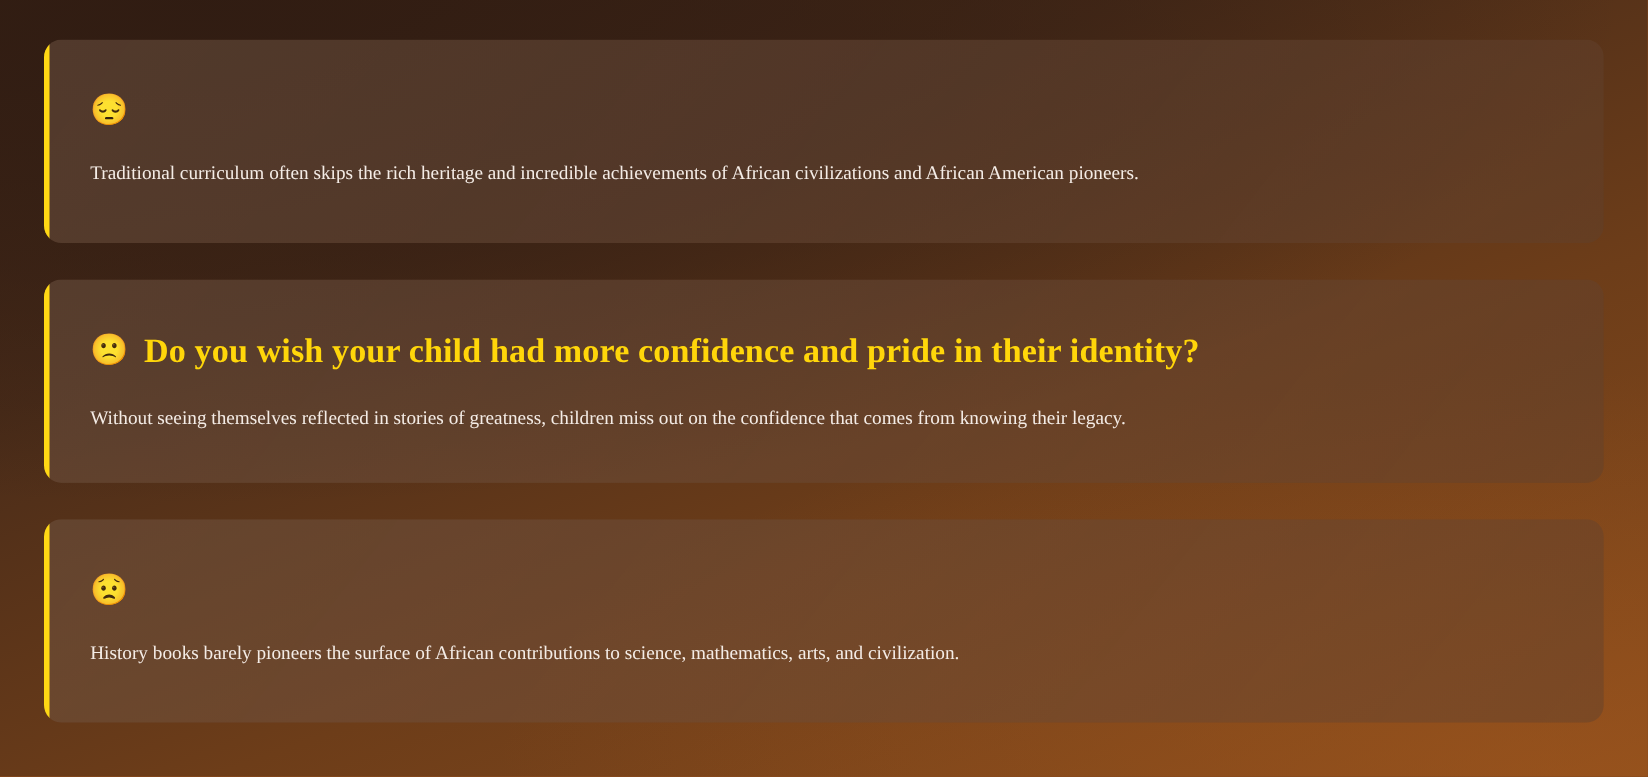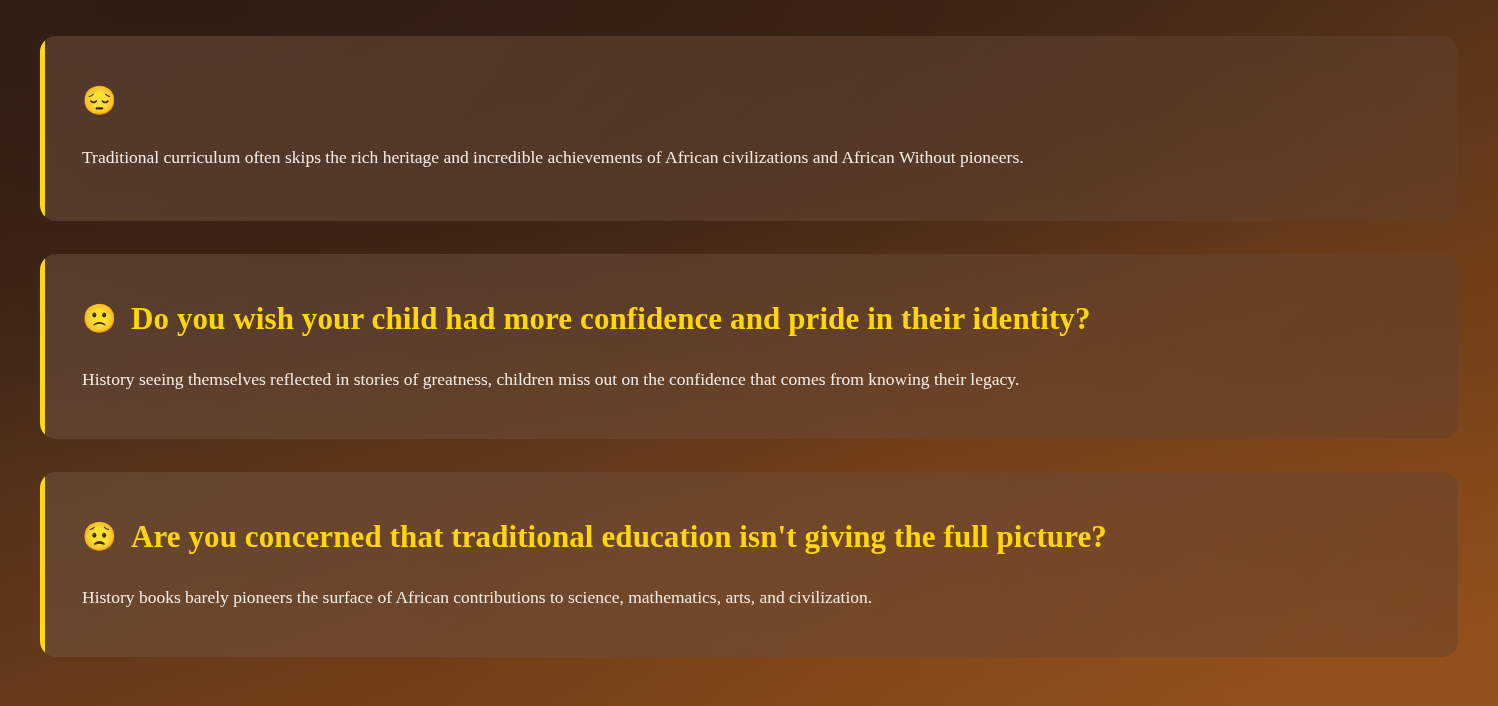--- a/index.html
+++ b/index.html
@@ -96,32 +96,31 @@
 <body>
 
 <div id="page-background"></div>
 
 <div id="cards-container">
 
   <section class="pain-card">
     <h2 class="card-heading">
       <span class="card-emoji">😔</span>
     </h2>
-    <p class="card-body">Traditional curriculum often skips the rich heritage and incredible achievements of African civilizations and African Without pioneers.</p>
+    <p class="card-body">Traditional curriculum often skips the rich heritage and incredible achievements of African civilizations and African American pioneers.</p>
   </section>
 
   <section class="pain-card">
     <h2 class="card-heading">
       <span class="card-emoji">🙁</span>
       <span>Do you wish your child had more confidence and pride in their identity?</span>
     </h2>
-    <p class="card-body">History seeing themselves reflected in stories of greatness, children miss out on the confidence that comes from knowing their legacy.</p>
+    <p class="card-body">Without seeing themselves reflected in stories of greatness, children miss out on the confidence that comes from knowing their legacy.</p>
   </section>
 
   <section class="pain-card">
     <h2 class="card-heading">
       <span class="card-emoji">😟</span>
-      <span>Are you concerned that traditional education isn't giving the full picture?</span>
     </h2>
     <p class="card-body">History books barely pioneers the surface of African contributions to science, mathematics, arts, and civilization.</p>
   </section>
 
 </div>
 
 </body></html>

